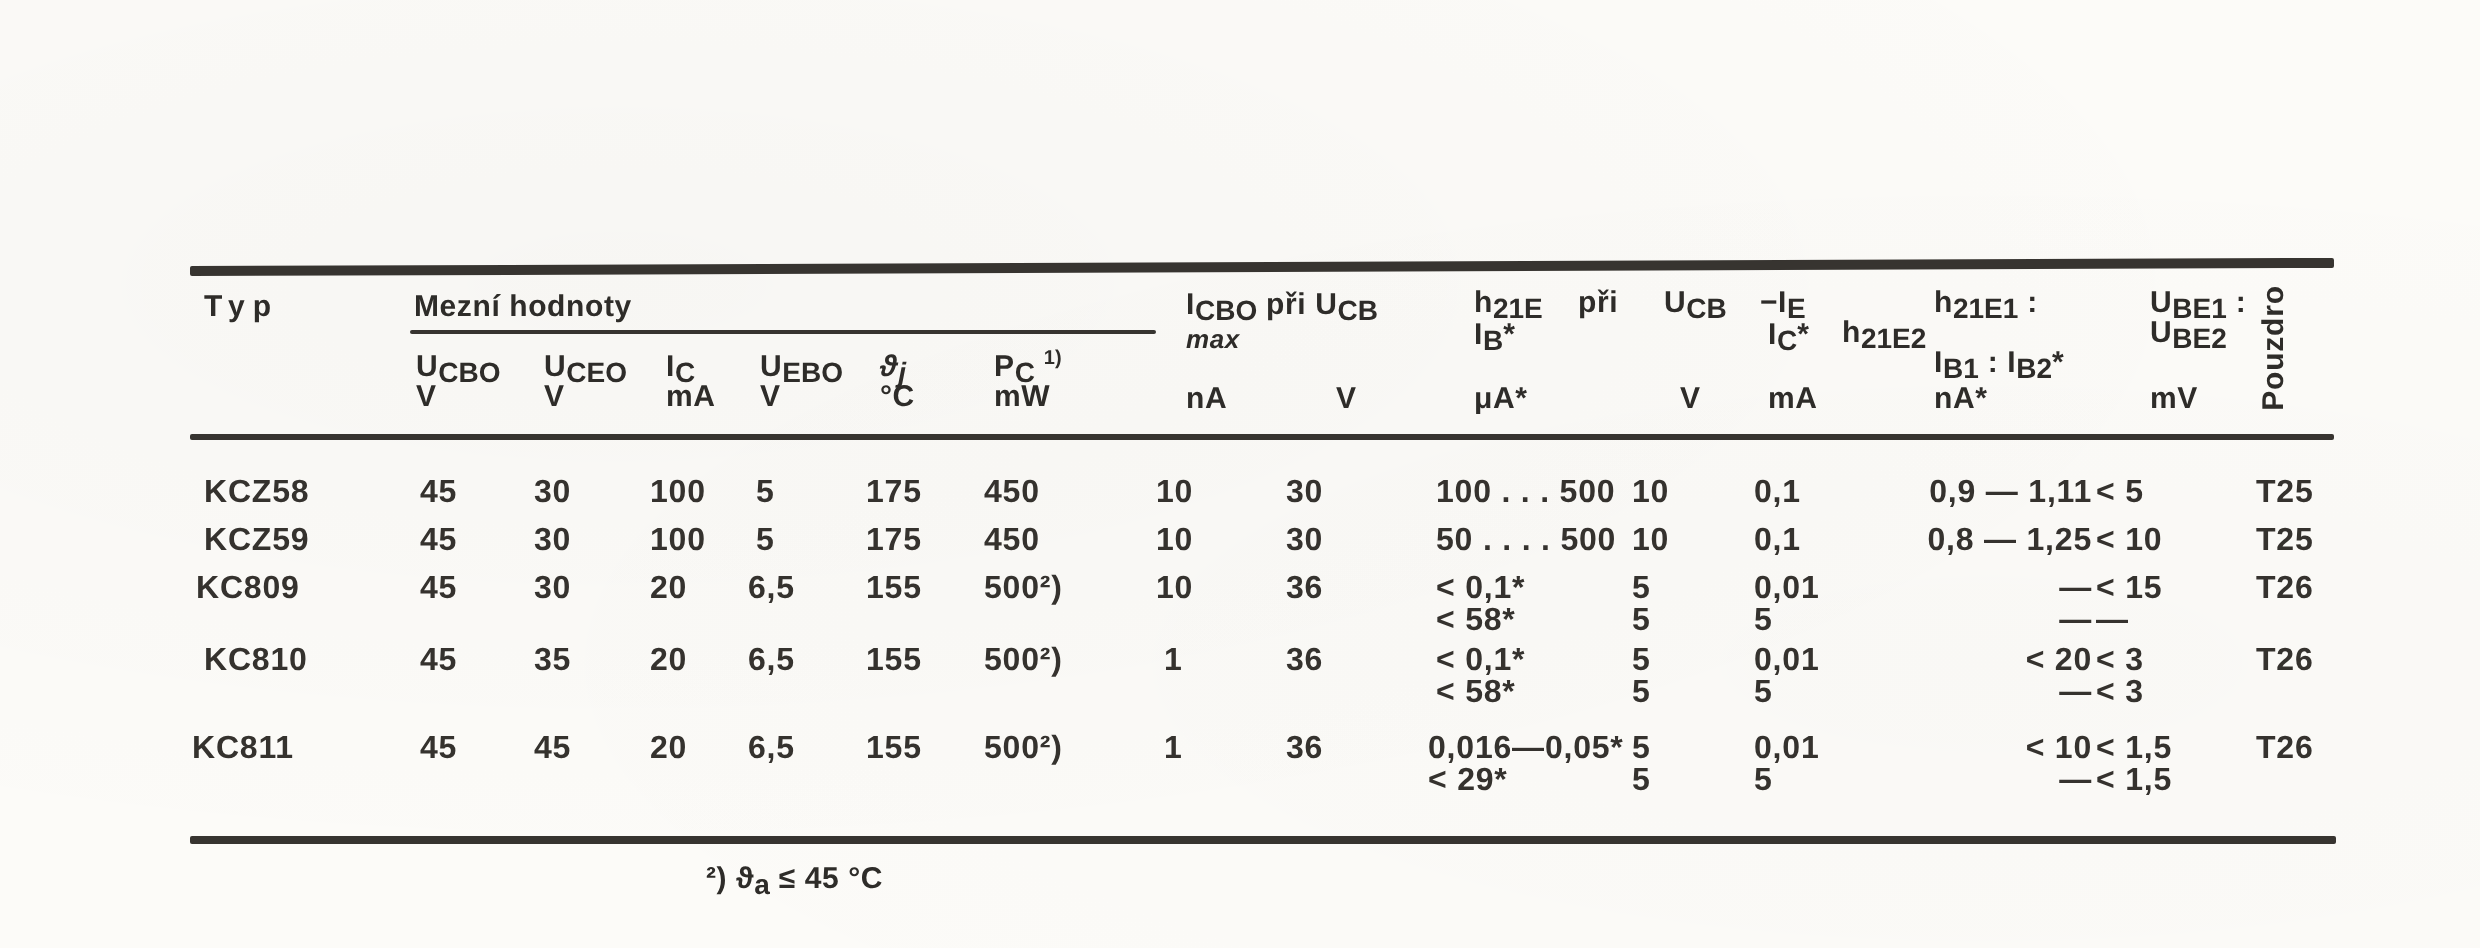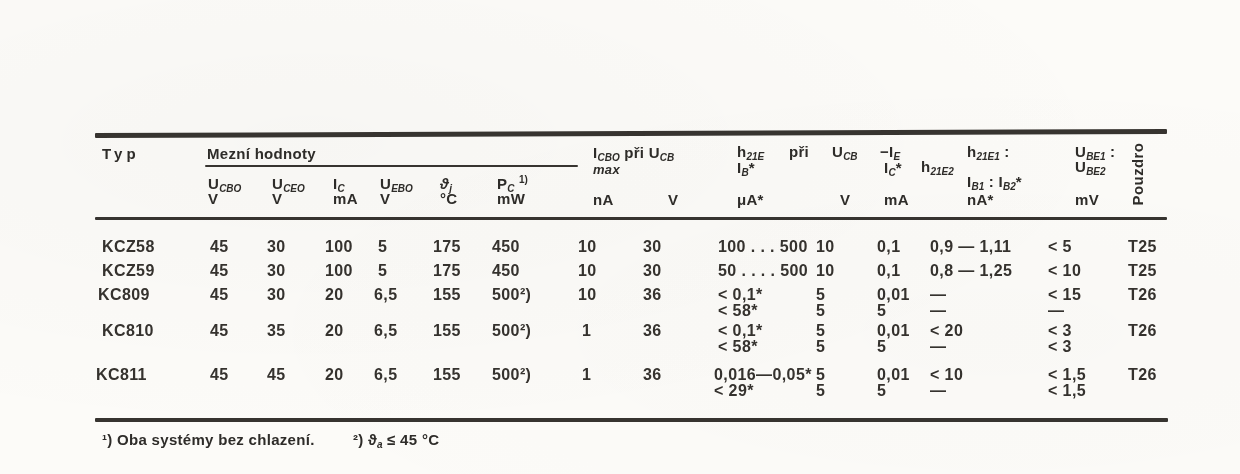--- a/index.html
+++ b/index.html
@@ -19,32 +19,32 @@
   }
   .rule{position:absolute;background:#373430;border-radius:1px;}
   .rule-top{left:95px;top:131px;width:1072px;height:5px;transform:rotate(-0.22deg);}
   .rule-mezni{left:205px;top:165px;width:373px;height:2px;}
   .rule-mid{left:95px;top:217px;width:1072px;height:3px;}
   .rule-bottom{left:95px;top:418px;width:1073px;height:4px;}
   .hc{
     position:absolute;font-size:15px;font-weight:700;line-height:15px;
     white-space:nowrap;color:#2e2c29;letter-spacing:0.3px;
   }
-  sub{font-size:10px;font-style:italic;line-height:0;vertical-align:-3px;letter-spacing:0;}
+  sub{font-size:14px;line-height:0;vertical-align:-3px;letter-spacing:0;}
   sup{font-size:10px;line-height:0;vertical-align:6px;letter-spacing:0;}
   .typ-label{letter-spacing:4px;}
   .max-note{font-size:13px;font-style:italic;}
   .theta{font-style:italic;}
   .row{position:absolute;left:0;width:1240px;height:0;}
   .cell{
     position:absolute;font-size:16px;font-weight:700;line-height:16px;
     white-space:nowrap;color:#35322e;letter-spacing:0.4px;
   }
   .cell div{line-height:16px;}
-  .cell-ratio{width:116px;text-align:left;}
+  .cell-ratio{width:116px;text-align:right;}
   .footnote{position:absolute;font-size:15px;font-weight:700;white-space:nowrap;letter-spacing:0.3px;}
   .vertical{position:absolute;left:1126px;top:141px;width:22px;height:66px;}
   .vertical span{
     position:absolute;left:50%;top:50%;
     transform:translate(-50%,-50%) rotate(-90deg);
     font-size:15px;font-weight:700;white-space:nowrap;letter-spacing:0.4px;
   }
 </style>
 </head>
 <body>
@@ -255,16 +255,15 @@
         <div>&lt; 10</div>
         <div>—</div>
       </div>
     <div class="cell" style="left:1048px">
         <div>&lt; 1,5</div>
         <div>&lt; 1,5</div>
       </div>
     <div class="cell" style="left:1128px">T26</div>
   </div>
 
-  <div class="footnote" style="left:102px;top:431px">¹) Oba systémy bez chlazení.</div>
   <div class="footnote" style="left:353px;top:431px">²) ϑ<sub>a</sub> ≤ 45 °C</div>
 
 </div>
 
 </body></html>

